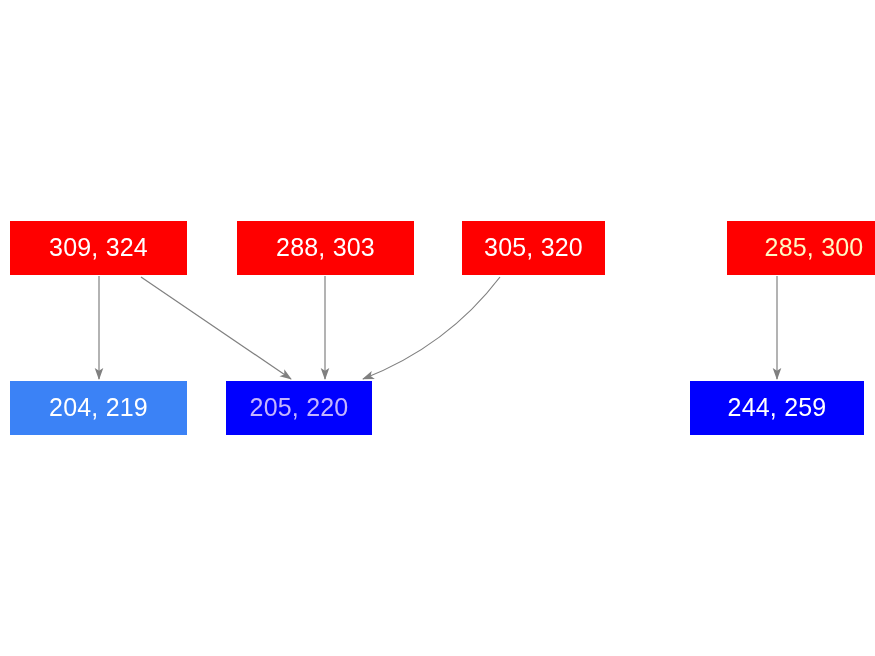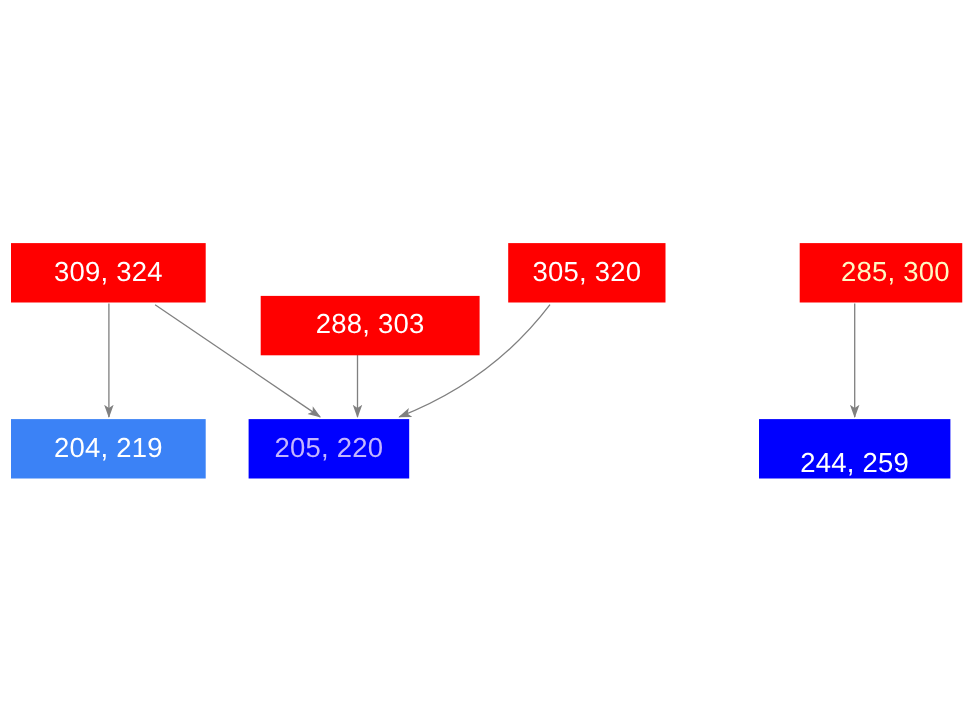--- a/index.html
+++ b/index.html
@@ -70,33 +70,33 @@
         <path d="M325,276 L325,379" stroke="#808080" stroke-width="1.2" fill="none" marker-end="url(#arrowhead)"></path>
         <path d="M500,277 Q447.5,346 363,379" stroke="#808080" stroke-width="1.2" fill="none" marker-end="url(#arrowhead)"></path>
         <path d="M777,276 L777,379" stroke="#808080" stroke-width="1.2" fill="none" marker-end="url(#arrowhead)"></path>
       </g>
   </svg>
 
   <div id="nodes-layer">
       <div class="node node-source" style="left: 10px; top: 221px; width: 177px; height: 54px; background: rgb(255, 0, 0); color: rgb(255, 255, 255);">
         <span class="node-label">309, 324</span>
       </div>
-      <div class="node node-source" style="left: 237px; top: 221px; width: 199px; height: 54px; background: rgb(255, 0, 0); color: rgb(255, 255, 255); margin-top: 48px;">
+      <div class="node node-source" style="left: 237px; top: 221px; width: 177px; height: 54px; background: rgb(255, 0, 0); color: rgb(255, 255, 255);">
         <span class="node-label">288, 303</span>
       </div>
       <div class="node node-source" style="left: 462px; top: 221px; width: 143px; height: 54px; background: rgb(255, 0, 0); color: rgb(255, 255, 255);">
         <span class="node-label">305, 320</span>
       </div>
       <div class="node node-source" style="left: 690px; top: 221px; width: 174px; height: 54px; background: rgb(255, 0, 0); color: #fef9c3; margin-left: 37px;">
         <span class="node-label">285, 300</span>
       </div>
       <div class="node node-target" style="left: 10px; top: 381px; width: 177px; height: 54px; background: #3b82f6; color: rgb(255, 255, 255);">
         <span class="node-label">204, 219</span>
       </div>
       <div class="node node-target" style="left: 226px; top: 381px; width: 146px; height: 54px; background: rgb(0, 0, 255); color: #c4b5fd;">
         <span class="node-label">205, 220</span>
       </div>
-      <div class="node node-target" style="left: 690px; top: 381px; width: 174px; height: 54px; background: rgb(0, 0, 255); color: rgb(255, 255, 255); align-items: flex-end;">
+      <div class="node node-target" style="left: 690px; top: 381px; width: 174px; height: 54px; background: rgb(0, 0, 255); color: rgb(255, 255, 255);">
         <span class="node-label">244, 259</span>
       </div>
     </div>
 
 </div>
 
 </body></html>

